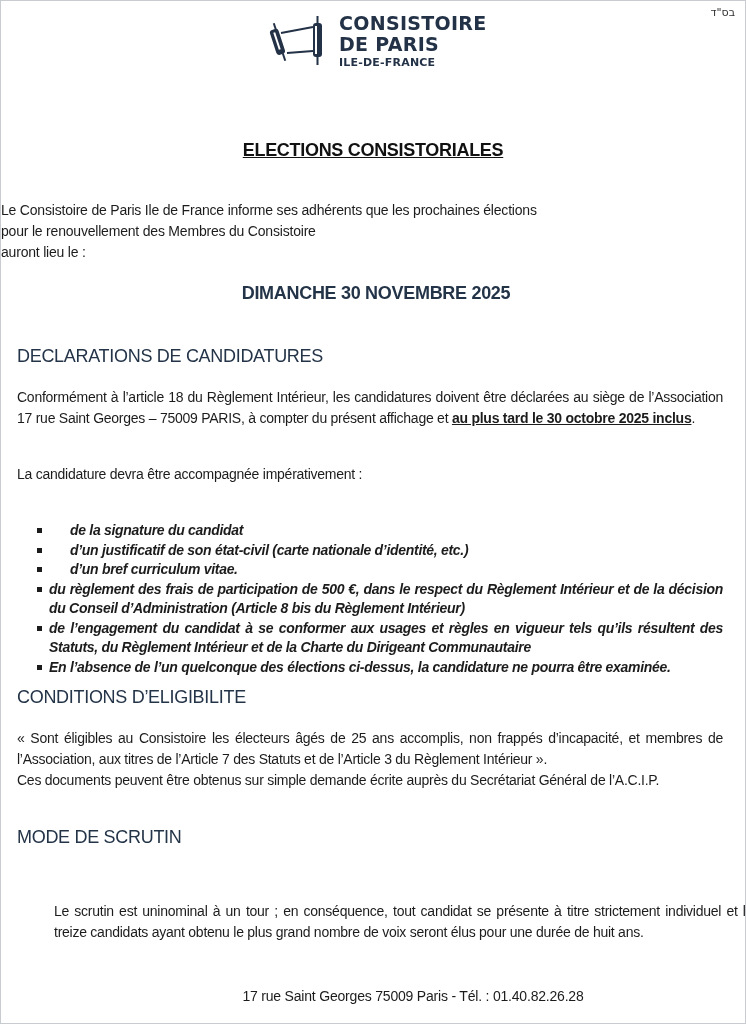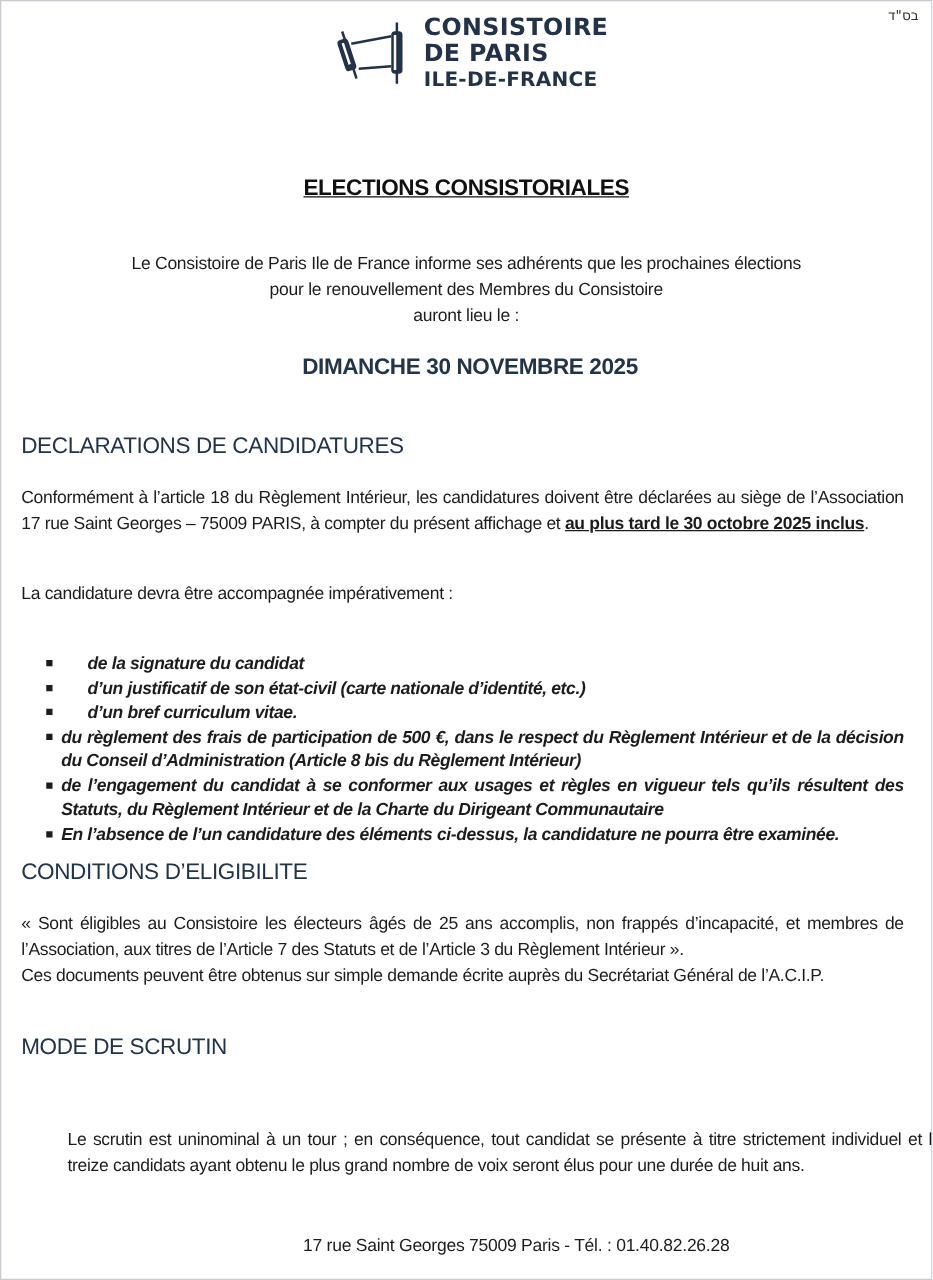--- a/index.html
+++ b/index.html
@@ -11,29 +11,29 @@
     }
     .hebrew {
       position: absolute; right: 10px; top: 5px;
       font-family: "DejaVu Sans", sans-serif; font-size: 11px; color: #333;
     }
     .logo { position: absolute; left: 268px; top: 12px; display: flex; align-items: center; }
     .logo-icon { width: 62px; height: 56px; margin-right: 8px; }
     .logo-text { color: #233247; font-family: "DejaVu Sans", sans-serif; font-weight: bold; line-height: 1; }
     .logo-line1 { font-size: 19px; letter-spacing: 0.3px; }
     .logo-line2 { font-size: 19px; letter-spacing: 0.3px; margin-top: 2px; }
-    .logo-line3 { font-size: 16px; margin-top: 3px; letter-spacing: 0.2px; }
+    .logo-line3 { font-size: 11px; margin-top: 3px; letter-spacing: 0.2px; }
 
     .title {
       position: absolute; left: 0; width: 744px; top: 139px; text-align: center;
       font-weight: bold; font-size: 18px; text-decoration: underline; color: #111;
       letter-spacing: -0.3px;
     }
     .intro {
-      position: absolute; left: 0; width: 744px; top: 199px; text-align: center;
+      position: absolute; left: 0; width: 744px; top: 199px; text-align: left;
       font-size: 14px; line-height: 21px; color: #1c1c1c; letter-spacing: -0.2px;
     }
     .date {
       position: absolute; left: 3px; width: 744px; top: 282px; text-align: center;
       font-weight: bold; font-size: 18px; color: #243448; letter-spacing: -0.3px;
     }
     .section-heading {
       position: absolute; left: 16px; font-size: 18px; color: #243448; letter-spacing: -0.3px;
     }
     .para {
@@ -99,21 +99,21 @@
   <div class="section-heading" style="top:345px;">DECLARATIONS DE CANDIDATURES</div>
   <div class="para" style="top:386px;"><span>Conformément à l’article 18 du Règlement Intérieur, les candidatures doivent être déclarées au siège de l’Association 17 rue Saint Georges – 75009 PARIS, à compter du présent affichage et </span><b>au plus tard le 30 octobre 2025 inclus</b><span>.</span></div>
   <div class="para" style="top:463px;">La candidature devra être accompagnée impérativement :</div>
 
   <ul class="bullets">
     <li class="indent"><span class="sq"></span><span>de la signature du candidat</span></li>
     <li class="indent"><span class="sq"></span><span>d’un justificatif de son état-civil (carte nationale d’identité, etc.)</span></li>
     <li class="indent"><span class="sq"></span><span>d’un bref curriculum vitae.</span></li>
     <li><span class="sq"></span><span>du règlement des frais de participation de 500 €, dans le respect du Règlement Intérieur et de la décision du Conseil d’Administration (Article 8 bis du Règlement Intérieur)</span></li>
     <li><span class="sq"></span><span>de l’engagement du candidat à se conformer aux usages et règles en vigueur tels qu’ils résultent des Statuts, du Règlement Intérieur et de la Charte du Dirigeant Communautaire</span></li>
-    <li><span class="sq"></span><span>En l’absence de l’un candidature des éléments ci-dessus, la candidature ne pourra être examinée.</span></li>
+    <li><span class="sq"></span><span>En l’absence de l’un quelconque des élections ci-dessus, la candidature ne pourra être examinée.</span></li>
   </ul>
 
   <div class="section-heading" style="top:686px;">CONDITIONS D’ELIGIBILITE</div>
   <div class="para" style="top:727px;">« Sont éligibles au Consistoire les électeurs âgés de 25 ans accomplis, non frappés d’incapacité, et membres de l’Association, aux titres de l’Article 7 des Statuts et de l’Article 3 du Règlement Intérieur ».</div>
   <div class="para" style="top:769px;">Ces documents peuvent être obtenus sur simple demande écrite auprès du Secrétariat Général de l’A.C.I.P.</div>
 
   <div class="section-heading" style="top:826px;">MODE DE SCRUTIN</div>
   <div class="para" style="top:900px;margin-left:37px;">Le scrutin est uninominal à un tour ; en conséquence, tout candidat se présente à titre strictement individuel et les treize candidats ayant obtenu le plus grand nombre de voix seront élus pour une durée de huit ans.</div>
 
   <div class="footer" style="top:985px;padding-left:40px;">17 rue Saint Georges  75009 Paris - Tél. : 01.40.82.26.28</div>

